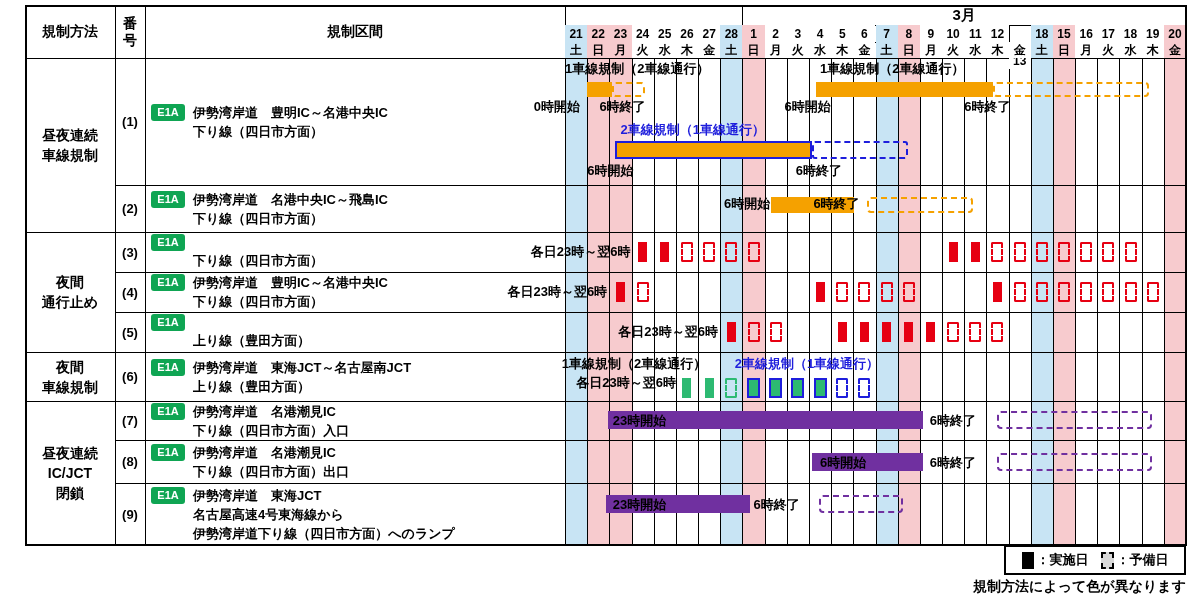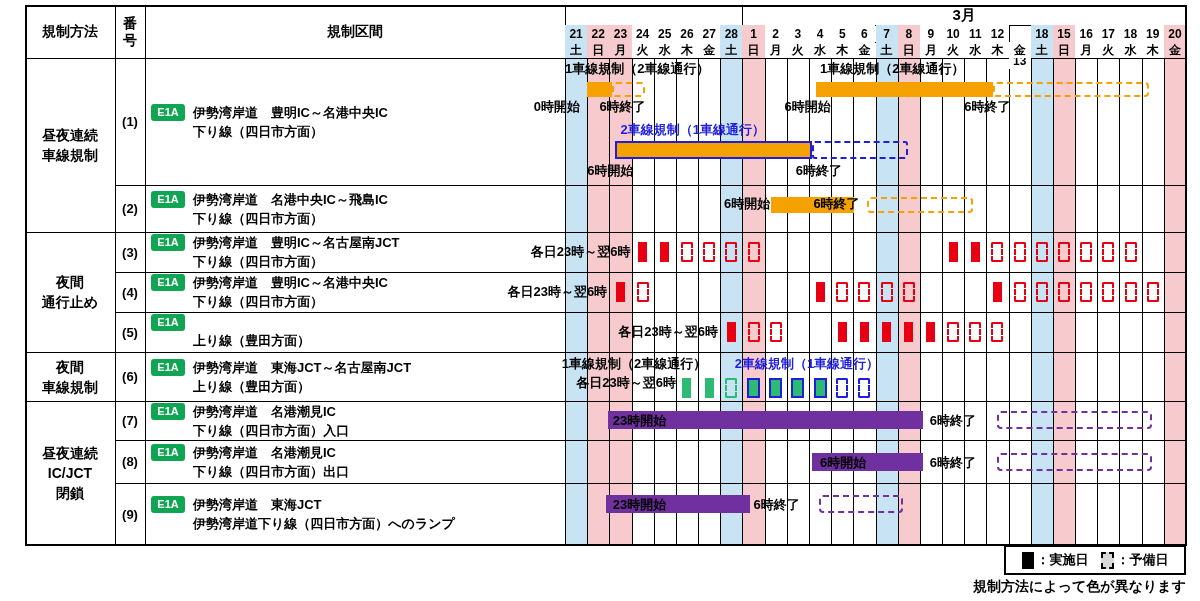--- a/index.html
+++ b/index.html
@@ -155,21 +155,20 @@
         <div style="white-space: nowrap; display: flex; align-items: center;">
           <span style="display: inline-block; width: 34px; height: 17px; background: rgb(15, 165, 83); color: rgb(255, 255, 255); font-size: 11px; font-weight: bold; text-align: center; line-height: 17px; border-radius: 3px; margin-right: 8px; flex-shrink: 0;">E1A</span>
           <span>伊勢湾岸道　名港中央IC～飛島IC</span>
         </div>
         <div style="white-space: nowrap; padding-left: 42px;">下り線（四日市方面）</div>
       </div>
       <div style="position: absolute; left: 115px; top: 232px; width: 30px; height: 40px; display: flex; align-items: center; justify-content: center; text-align: center; font-weight: bold; font-size: 13px; z-index: 3;">(3)</div>
       <div style="position: absolute; left: 151px; top: 232px; width: 412px; height: 40px; display: flex; flex-direction: column; justify-content: center; font-size: 13px; font-weight: bold; line-height: 19px; z-index: 3;">
         <div style="white-space: nowrap; display: flex; align-items: center;">
           <span style="display: inline-block; width: 34px; height: 17px; background: rgb(15, 165, 83); color: rgb(255, 255, 255); font-size: 11px; font-weight: bold; text-align: center; line-height: 17px; border-radius: 3px; margin-right: 8px; flex-shrink: 0;">E1A</span>
-          <span>伊勢湾岸道　豊明IC～名古屋南JCT</span>
         </div>
         <div style="white-space: nowrap; padding-left: 42px;">下り線（四日市方面）</div>
       </div>
       <div style="position: absolute; left: 115px; top: 272px; width: 30px; height: 40px; display: flex; align-items: center; justify-content: center; text-align: center; font-weight: bold; font-size: 13px; z-index: 3;">(4)</div>
       <div style="position: absolute; left: 151px; top: 272px; width: 412px; height: 40px; display: flex; flex-direction: column; justify-content: center; font-size: 13px; font-weight: bold; line-height: 19px; z-index: 3;">
         <div style="white-space: nowrap; display: flex; align-items: center;">
           <span style="display: inline-block; width: 34px; height: 17px; background: rgb(15, 165, 83); color: rgb(255, 255, 255); font-size: 11px; font-weight: bold; text-align: center; line-height: 17px; border-radius: 3px; margin-right: 8px; flex-shrink: 0;">E1A</span>
           <span>伊勢湾岸道　豊明IC～名港中央IC</span>
         </div>
         <div style="white-space: nowrap; padding-left: 42px;">下り線（四日市方面）</div>
@@ -204,20 +203,21 @@
           <span>伊勢湾岸道　名港潮見IC</span>
         </div>
         <div style="white-space: nowrap; padding-left: 42px;">下り線（四日市方面）出口</div>
       </div>
       <div style="position: absolute; left: 115px; top: 483px; width: 30px; height: 62px; display: flex; align-items: center; justify-content: center; text-align: center; font-weight: bold; font-size: 13px; z-index: 3;">(9)</div>
       <div style="position: absolute; left: 151px; top: 483px; width: 412px; height: 62px; display: flex; flex-direction: column; justify-content: center; font-size: 13px; font-weight: bold; line-height: 19px; z-index: 3;">
         <div style="white-space: nowrap; display: flex; align-items: center;">
           <span style="display: inline-block; width: 34px; height: 17px; background: rgb(15, 165, 83); color: rgb(255, 255, 255); font-size: 11px; font-weight: bold; text-align: center; line-height: 17px; border-radius: 3px; margin-right: 8px; flex-shrink: 0;">E1A</span>
           <span>伊勢湾岸道　東海JCT</span>
         </div>
+        <div style="white-space: nowrap; padding-left: 42px;">名古屋高速4号東海線から</div>
         <div style="white-space: nowrap; padding-left: 42px;">伊勢湾岸道下り線（四日市方面）へのランプ</div>
       </div>
       <div style="position: absolute; left: 565px; top: 61px; width: auto; height: auto; white-space: nowrap; font-weight: bold; font-size: 13px; line-height: 15px; z-index: 7; color: rgb(0, 0, 0);">1車線規制（2車線通行）</div>
       <div style="position: absolute; left: 587.179px; top: 82px; width: 24.3964px; height: 15px; z-index: 5; background: rgb(245, 161, 0);"></div>
       <div style="position: absolute; left: 611.575px; top: 82px; width: 33.2679px; height: 15px; z-index: 5; border: 2.5px dashed rgb(245, 161, 0); border-radius: 4px;"></div>
       <div style="position: absolute; left: 580.081px; top: 99px; width: auto; height: auto; white-space: nowrap; font-weight: bold; font-size: 13px; line-height: 15px; z-index: 7; color: rgb(0, 0, 0); transform: translateX(-100%);">0時開始</div>
       <div style="position: absolute; left: 599.377px; top: 99px; width: auto; height: auto; white-space: nowrap; font-weight: bold; font-size: 13px; line-height: 15px; z-index: 7; color: rgb(0, 0, 0);">6時終了</div>
       <div style="position: absolute; left: 820.054px; top: 61px; width: auto; height: auto; white-space: nowrap; font-weight: bold; font-size: 13px; line-height: 15px; z-index: 7; color: rgb(0, 0, 0);">1車線規制（2車線通行）</div>
       <div style="position: absolute; left: 815.618px; top: 82px; width: 177.429px; height: 15px; z-index: 5; background: rgb(245, 161, 0);"></div>
       <div style="position: absolute; left: 993.046px; top: 82px; width: 156.359px; height: 15px; z-index: 5; border: 2.5px dashed rgb(245, 161, 0); border-radius: 4px;"></div>

